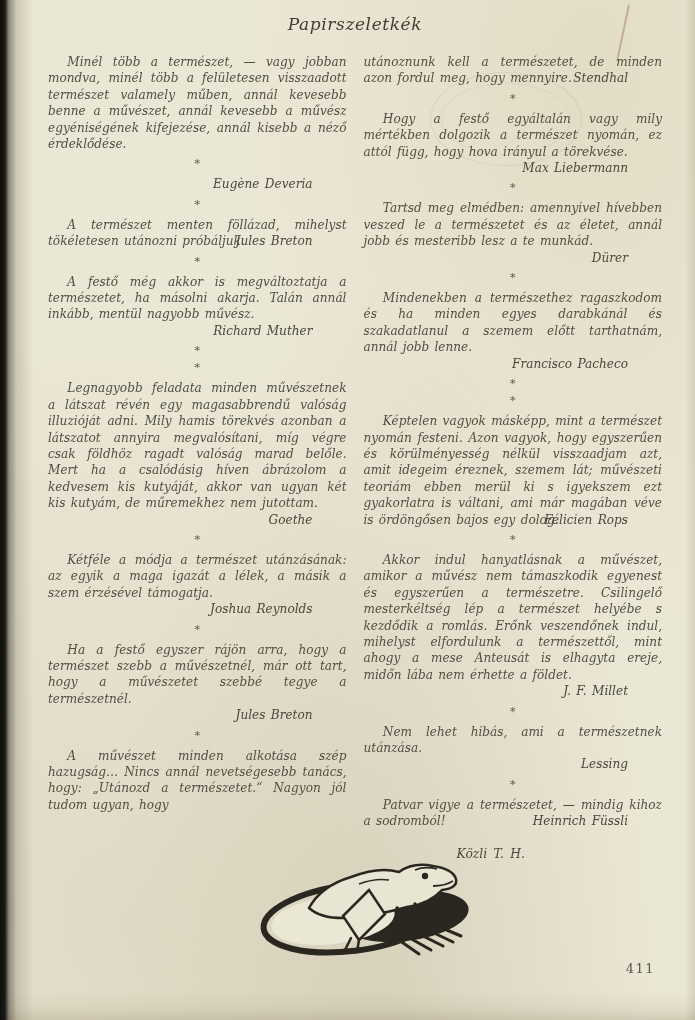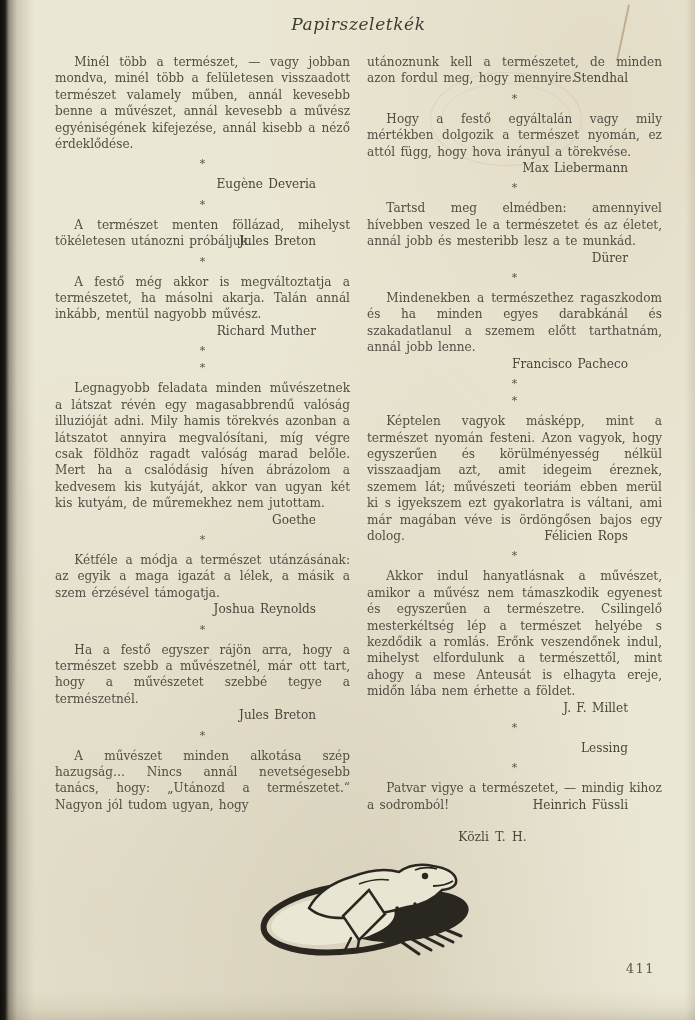--- a/index.html
+++ b/index.html
@@ -32,26 +32,26 @@
     position:absolute;left:622px;top:4px;width:2px;height:58px;z-index:3;
     background:rgba(150,115,80,.45);transform:rotate(12deg);border-radius:2px;
   }
   .stamp{
     position:absolute;left:430px;top:72px;width:150px;height:92px;z-index:1;
     border:1px solid rgba(110,100,78,.10);border-radius:50%;
   }
   .stamp:after{
     content:"";position:absolute;inset:10px;border:1px solid rgba(110,100,78,.07);border-radius:50%;
   }
-  .content{position:absolute;left:55px;right:33px;top:12px;z-index:2;}
+  .content{position:absolute;left:48px;right:33px;top:12px;z-index:2;}
   .title{
     text-align:center;font-style:italic;font-size:17px;letter-spacing:.6px;
     color:#3e3c34;margin:2px 0 20px 0;font-weight:normal;
   }
-  .columns{display:flex;gap:17px;align-items:flex-start;}
+  .columns{display:flex;gap:17px;align-items:flex-start;font-style:italic;}
   .col{width:50%;}
   .quote p.qtext{
     margin:0;text-align:justify;text-indent:1.6em;
     font-size:12.1px;line-height:16.4px;word-spacing:.12em;color:#514e44;
   }
   .quote p.qtext.noindent{text-indent:0;}
   .author{
     text-align:right;padding-right:34px;font-size:12.1px;line-height:16.4px;
     color:#4a473d;word-spacing:.12em;
   }
@@ -150,20 +150,21 @@
               <p class="qtext">Képtelen vagyok másképp, mint a természet nyomán festeni. Azon vagyok, hogy egyszerűen és körülményesség nélkül visszaadjam azt, amit idegeim éreznek, szemem lát; művészeti teoriám ebben merül ki s igyekszem ezt gyakorlatra is váltani, ami már magában véve is ördöngősen bajos egy dolog.</p>
               <div class="author inline">Félicien Rops</div>
             </div>
             <div class="sep">*</div>
             <div class="quote">
               <p class="qtext">Akkor indul hanyatlásnak a művészet, amikor a művész nem támaszkodik egyenest és egyszerűen a természetre. Csilingelő mesterkéltség lép a természet helyébe s kezdődik a romlás. Erőnk veszendőnek indul, mihelyst elfordulunk a természettől, mint ahogy a mese Anteusát is elhagyta ereje, midőn lába nem érhette a földet.</p>
               <div class="author">J. F. Millet</div>
             </div>
             <div class="sep">*</div>
             <div class="quote">
+              <p class="qtext">Nem lehet hibás, ami a természetnek utánzása.</p>
               <div class="author">Lessing</div>
             </div>
             <div class="sep">*</div>
             <div class="quote">
               <p class="qtext">Patvar vigye a természetet, — mindig kihoz a sodromból!</p>
               <div class="author inline">Heinrich Füssli</div>
             </div>
           </div>
         <div class="closing">Közli T. H.</div>
       </div>

